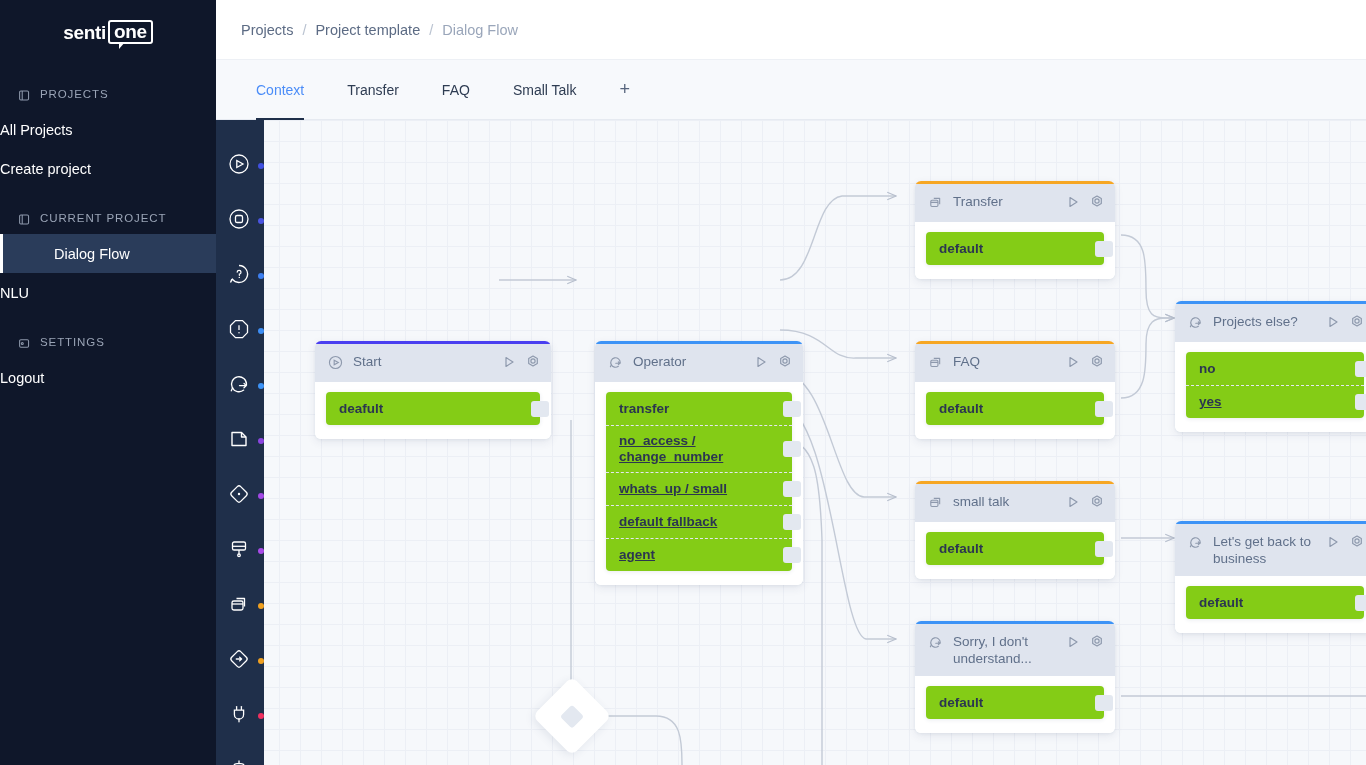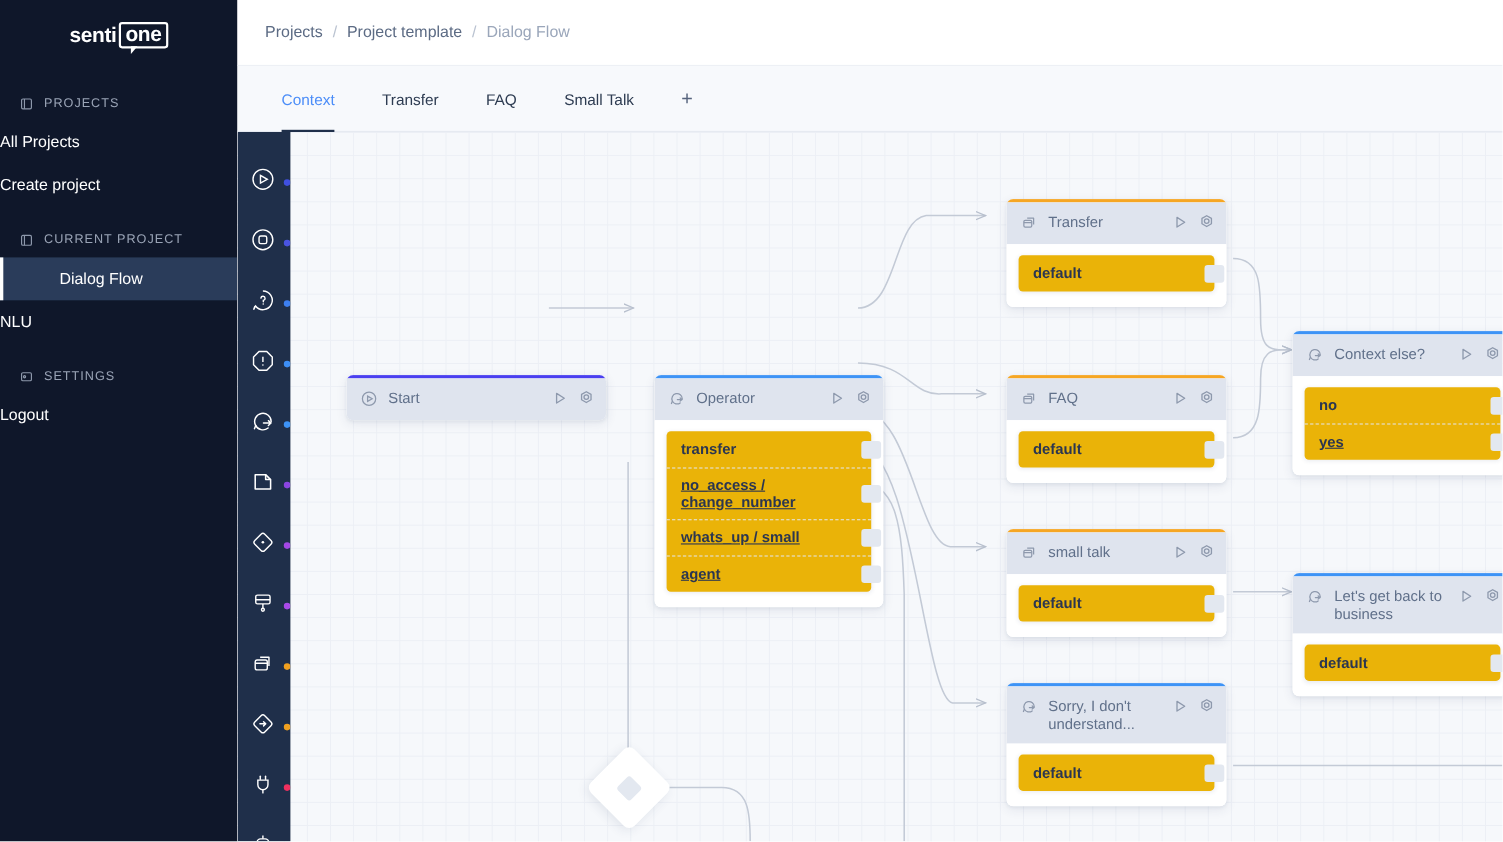--- a/index.html
+++ b/index.html
@@ -192,21 +192,21 @@
   .node-head .h-btn {
     flex: 0 0 16px; width: 16px; height: 16px;
     color: #8e99ad; margin-left: 8px; margin-top: 1px;
     cursor: pointer;
   }
   .node-body {
     padding: 10px 11px 14px 11px;
     background: #ffffff;
   }
   .rows {
-    background: #eab308;
+    background: #84cc16;
     border-radius: 4px;
     box-shadow: 0 1px 4px rgba(40,60,100,0.10);
   }
   .row {
     display: flex; align-items: center;
     min-height: 33px;
     padding: 7px 0 7px 13px;
     position: relative;
     font-size: 13.5px;
     color: #2b3650;
@@ -490,20 +490,28 @@
                 <path d="M5 3.6 L12 8 L5 12.4 Z"></path>
               </svg>
           </span>
           <span class="h-btn">
             <svg viewBox="0 0 16 16" fill="none" stroke="currentColor" stroke-width="1.2" stroke-linejoin="round">
                 <path d="M8 2.1l4.3 2.45v4.9L8 11.9 3.7 9.45v-4.9z"></path>
                 <circle cx="8" cy="7" r="2.1"></circle>
               </svg>
           </span>
         </div>
+        <div class="node-body">
+          <div class="rows">
+            <div class="row">
+              <span class="label">deafult</span>
+              <span class="port"></span>
+            </div>
+          </div>
+        </div>
       </div>
 
       <div class="node" style="left:379px; top:221px; width:208px;">
         <div class="node-top" style="background:#3d93f6"></div>
         <div class="node-head">
           <span class="h-icon">
             <svg viewBox="0 0 18 18" fill="none" stroke="currentColor" stroke-width="1.2" stroke-linecap="round">
                 <path d="M14 9a5 5 0 1 0-2 4"></path>
                 <path d="M3.6 13.6l0.9-2.1"></path>
                 <path d="M9.3 9.8h4.6M12 8.3l1.8 1.5-1.8 1.5"></path>
@@ -530,20 +538,24 @@
             </div>
             <div class="row">
               <span class="label">no_access / change_number</span>
               <span class="port"></span>
             </div>
             <div class="row">
               <span class="label">whats_up / small</span>
               <span class="port"></span>
             </div>
             <div class="row">
+              <span class="label">default fallback</span>
+              <span class="port"></span>
+            </div>
+            <div class="row">
               <span class="label">agent</span>
               <span class="port"></span>
             </div>
           </div>
         </div>
       </div>
 
       <div class="node" style="left:699px; top:61px; width:200px;">
         <div class="node-top" style="background:#f6a623"></div>
         <div class="node-head">
@@ -679,21 +691,21 @@
       <div class="node" style="left:959px; top:181px; width:200px;">
         <div class="node-top" style="background:#3d93f6"></div>
         <div class="node-head">
           <span class="h-icon">
             <svg viewBox="0 0 18 18" fill="none" stroke="currentColor" stroke-width="1.2" stroke-linecap="round">
                 <path d="M14 9a5 5 0 1 0-2 4"></path>
                 <path d="M3.6 13.6l0.9-2.1"></path>
                 <path d="M9.3 9.8h4.6M12 8.3l1.8 1.5-1.8 1.5"></path>
               </svg>
           </span>
-          <span class="h-title">Context else?</span>
+          <span class="h-title">Projects else?</span>
           <span class="h-btn">
             <svg viewBox="0 0 16 16" fill="none" stroke="currentColor" stroke-width="1.2" stroke-linejoin="round">
                 <path d="M5 3.6 L12 8 L5 12.4 Z"></path>
               </svg>
           </span>
           <span class="h-btn">
             <svg viewBox="0 0 16 16" fill="none" stroke="currentColor" stroke-width="1.2" stroke-linejoin="round">
                 <path d="M8 2.1l4.3 2.45v4.9L8 11.9 3.7 9.45v-4.9z"></path>
                 <circle cx="8" cy="7" r="2.1"></circle>
               </svg>

